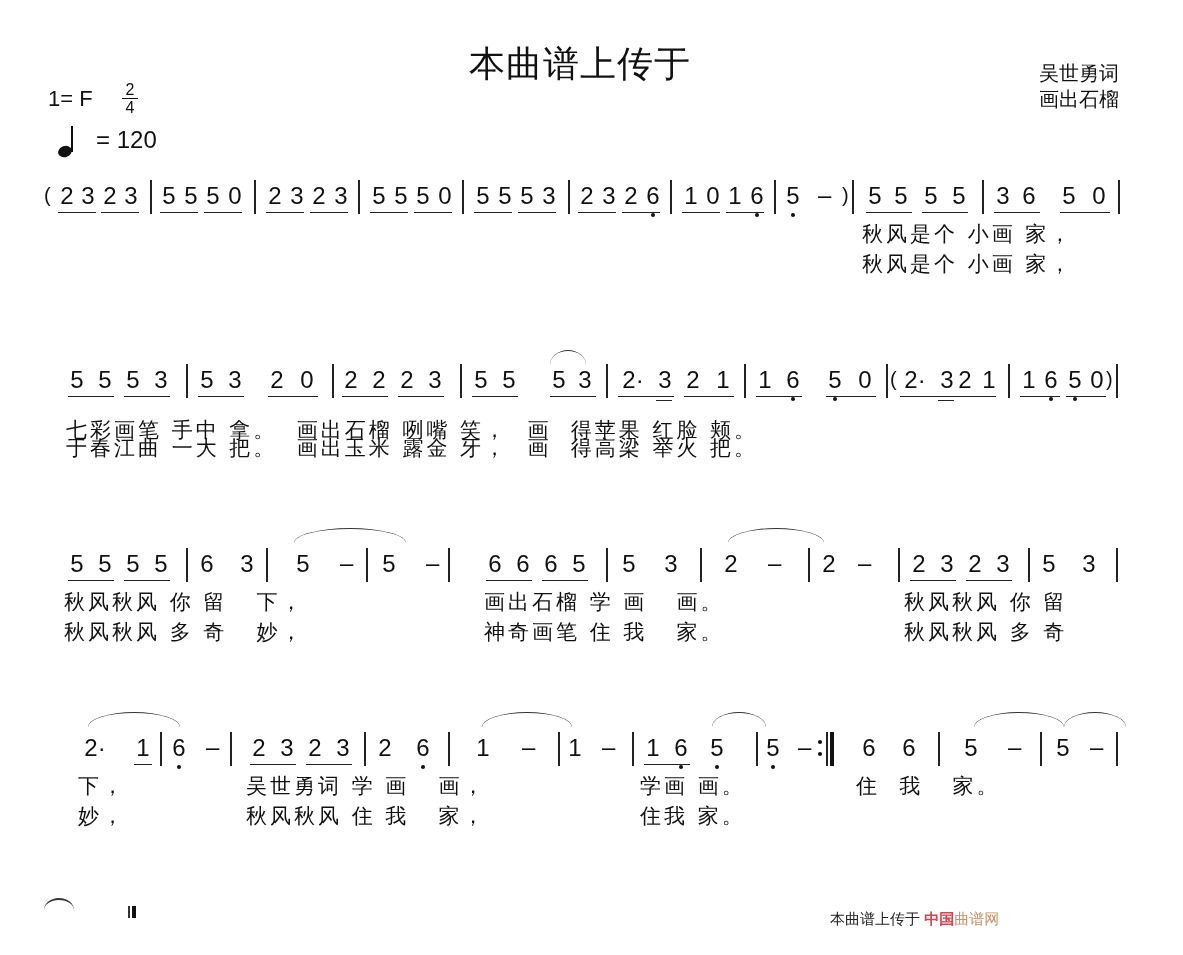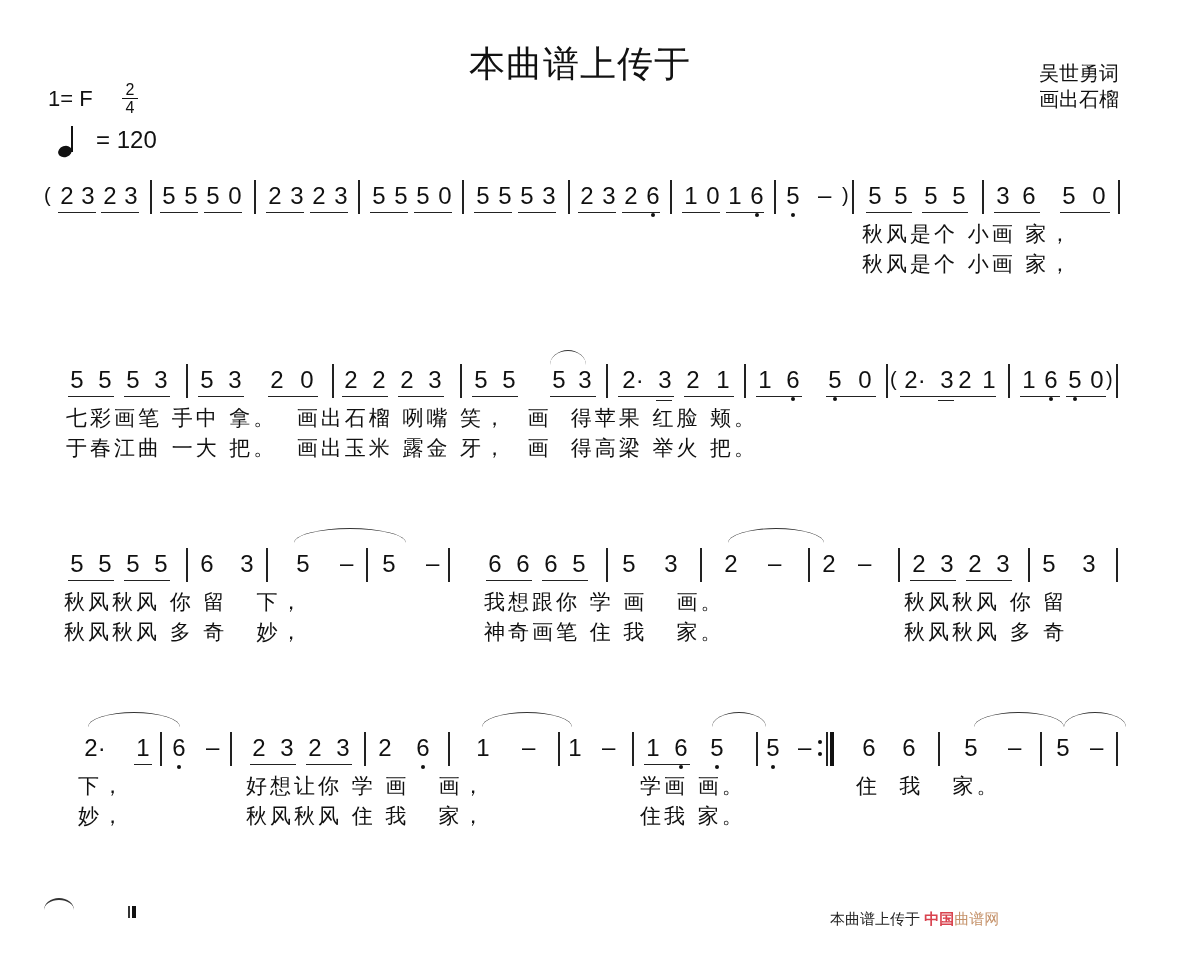--- a/index.html
+++ b/index.html
@@ -177,21 +177,21 @@
   <span class="bl" style="left:1008px;"></span>
   <span class="n" style="left:1020px;">1</span>
   <span class="n" style="left:1042px;"><span>6</span><span class="dot-below"></span></span>
   <span class="n" style="left:1066px;"><span>5</span><span class="dot-below"></span></span>
   <span class="n" style="left:1088px;">0</span>
   <span class="paren" style="left:1106px;">)</span>
   <span class="ul" style="left:1020px;width:40px;top:30px;"></span>
     <span class="ul" style="left:1066px;width:40px;top:30px;"></span>
   <span class="bl" style="left:1116px;"></span>
 </div>
-<div class="lyr" style="left:66px;top:404px;">七彩画笔 手中 拿。  画出石榴 咧嘴 笑，  画  得苹果 红脸 颊。</div>
+<div class="lyr" style="left:66px;top:416px;">七彩画笔 手中 拿。  画出石榴 咧嘴 笑，  画  得苹果 红脸 颊。</div>
 <div class="lyr" style="left:66px;top:434px;">于春江曲 一大 把。  画出玉米 露金 牙，  画  得高梁 举火 把。</div>
 
 <div class="row" style="top:550px;">
   <span class="n" style="left:68px;">5</span>
   <span class="n" style="left:96px;">5</span>
   <span class="n" style="left:124px;">5</span>
   <span class="n" style="left:152px;">5</span>
   <span class="ul" style="left:68px;width:46px;top:30px;"></span>
     <span class="ul" style="left:124px;width:46px;top:30px;"></span>
   <span class="bl" style="left:186px;"></span>
@@ -227,21 +227,21 @@
   <span class="n" style="left:966px;">2</span>
   <span class="n" style="left:994px;">3</span>
   <span class="ul" style="left:910px;width:46px;top:30px;"></span>
     <span class="ul" style="left:966px;width:46px;top:30px;"></span>
   <span class="bl" style="left:1028px;"></span>
   <span class="n" style="left:1040px;">5</span>
   <span class="n" style="left:1080px;">3</span>
   <span class="bl" style="left:1116px;"></span>
 </div>
 <div class="lyr" style="left:64px;top:588px;">秋风秋风 你 留   下，</div>
-<div class="lyr" style="left:484px;top:588px;">我想跟你 学 画   画。</div>
+<div class="lyr" style="left:484px;top:588px;">画出石榴 学 画   画。</div>
 <div class="lyr" style="left:904px;top:588px;">秋风秋风 你 留</div>
 <div class="lyr" style="left:64px;top:618px;">秋风秋风 多 奇   妙，</div>
 <div class="lyr" style="left:484px;top:618px;">神奇画笔 住 我   家。</div>
 <div class="lyr" style="left:904px;top:618px;">秋风秋风 多 奇</div>
 
 <div class="row" style="top:734px;">
   <span class="tie" style="left:88px;width:92px;top:-22px;"></span>
   <span class="n" style="left:80px;width:30px;">2·</span>
   <span class="n" style="left:134px;">1</span>
   <span class="ul" style="left:134px;width:18px;top:30px;"></span>
@@ -286,21 +286,21 @@
   <span class="tie" style="left:974px;width:90px;top:-22px;"></span>
   <span class="tie" style="left:1064px;width:62px;top:-22px;"></span>
   <span class="n" style="left:962px;">5</span>
   <span class="dash" style="left:1008px;">–</span>
   <span class="bl" style="left:1040px;"></span>
   <span class="n" style="left:1054px;">5</span>
   <span class="dash" style="left:1090px;">–</span>
   <span class="bl" style="left:1116px;"></span>
 </div>
 <div class="lyr" style="left:78px;top:772px;">下，</div>
-<div class="lyr" style="left:246px;top:772px;">好想让你 学 画   画，</div>
+<div class="lyr" style="left:246px;top:772px;">吴世勇词 学 画   画，</div>
 <div class="lyr" style="left:640px;top:772px;">学画 画。</div>
 <div class="lyr" style="left:856px;top:772px;">住  我   家。</div>
 <div class="lyr" style="left:78px;top:802px;">妙，</div>
 <div class="lyr" style="left:246px;top:802px;">秋风秋风 住 我   家，</div>
 <div class="lyr" style="left:640px;top:802px;">住我 家。</div>
 
 <div class="abs" style="left:44px;top:898px;width:30px;height:10px;border-top:2px solid #333;border-radius:50% 50% 0 0/100% 100% 0 0;"></div>
 <div class="abs" style="left:128px;top:906px;width:2px;height:12px;background:#333;"></div>
 <div class="abs" style="left:132px;top:906px;width:4px;height:12px;background:#111;"></div>
 

